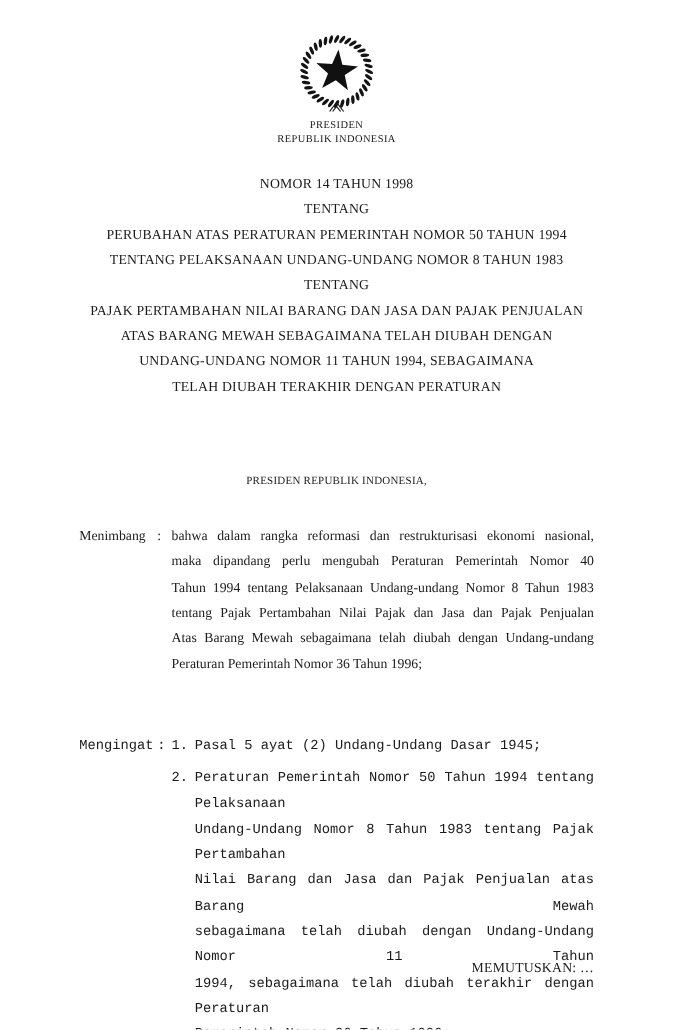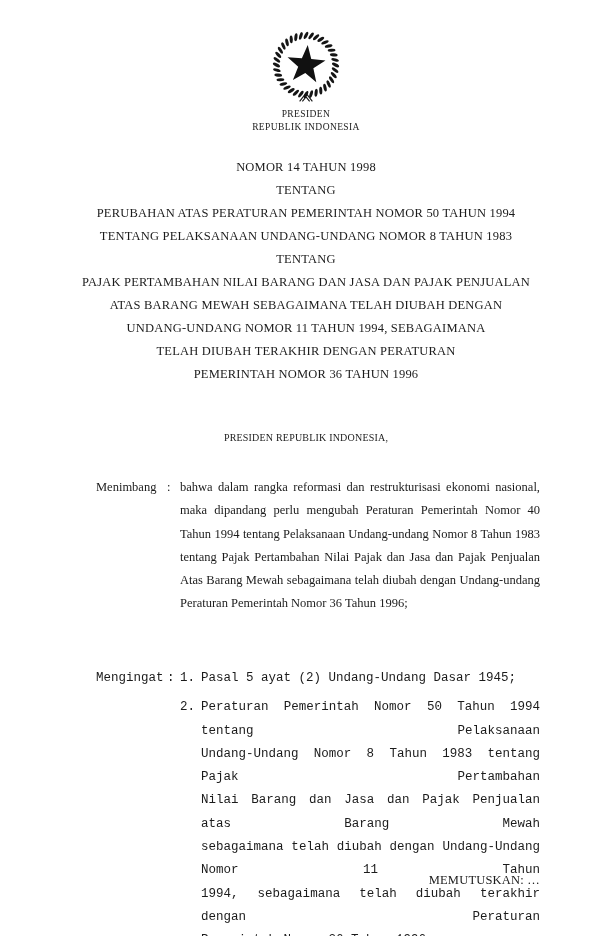--- a/index.html
+++ b/index.html
@@ -45,21 +45,20 @@
     font-size: 10px;
     letter-spacing: 0.2px;
   }
 
   .row {
     position: absolute;
     left: 72px; right: 72px;
     display: flex;
     align-items: flex-start;
     font-size: 12.5px;
-    margin-left: 24px;
   }
   .row-menimbang { top: 476px; }
   .row-mengingat { top: 667px; font-family: Liberation Mono, monospace; }
   .row-label { width: 71px; line-height: 23.3px; }
   .row-colon { width: 13px; line-height: 23.3px; }
   .row-body  { flex: 1; }
 
   .ln { line-height: 23.3px; }
   .just { text-align: justify; text-align-last: justify; }
 
@@ -142,21 +141,20 @@
   <div class="title-block">
     <div>NOMOR 14 TAHUN 1998</div>
     <div>TENTANG</div>
     <div>PERUBAHAN ATAS PERATURAN PEMERINTAH NOMOR 50 TAHUN 1994</div>
     <div>TENTANG PELAKSANAAN UNDANG-UNDANG NOMOR 8 TAHUN 1983</div>
     <div>TENTANG</div>
     <div>PAJAK PERTAMBAHAN NILAI BARANG DAN JASA DAN PAJAK PENJUALAN</div>
     <div>ATAS BARANG MEWAH SEBAGAIMANA TELAH DIUBAH DENGAN</div>
     <div>UNDANG-UNDANG NOMOR 11 TAHUN 1994, SEBAGAIMANA</div>
     <div>TELAH DIUBAH TERAKHIR DENGAN PERATURAN</div>
-    <div>PEMERINTAH NOMOR 36 TAHUN 1996</div>
   </div>
 
   <div class="salutation">PRESIDEN REPUBLIK INDONESIA,</div>
 
   <div class="row row-menimbang">
     <div class="row-label">Menimbang</div>
     <div class="row-colon">:</div>
     <div class="row-body">
       <div class="ln just">bahwa dalam rangka reformasi dan restrukturisasi ekonomi nasional,</div>
       <div class="ln just">maka dipandang perlu mengubah Peraturan Pemerintah Nomor 40</div>

